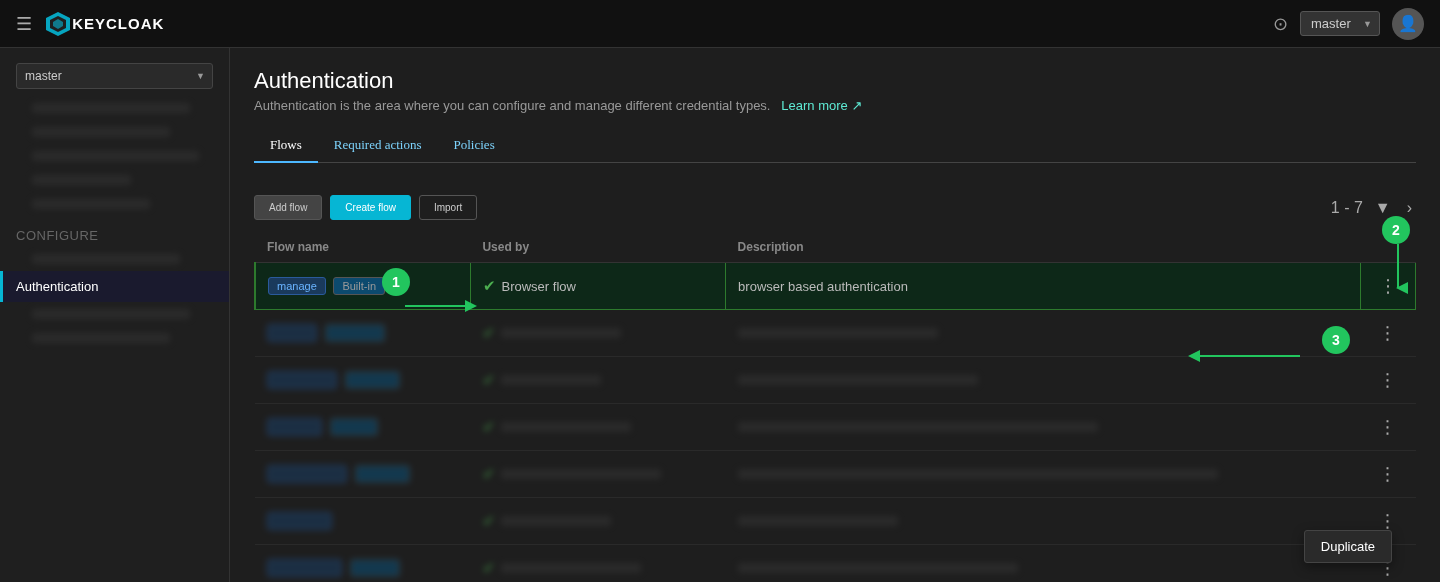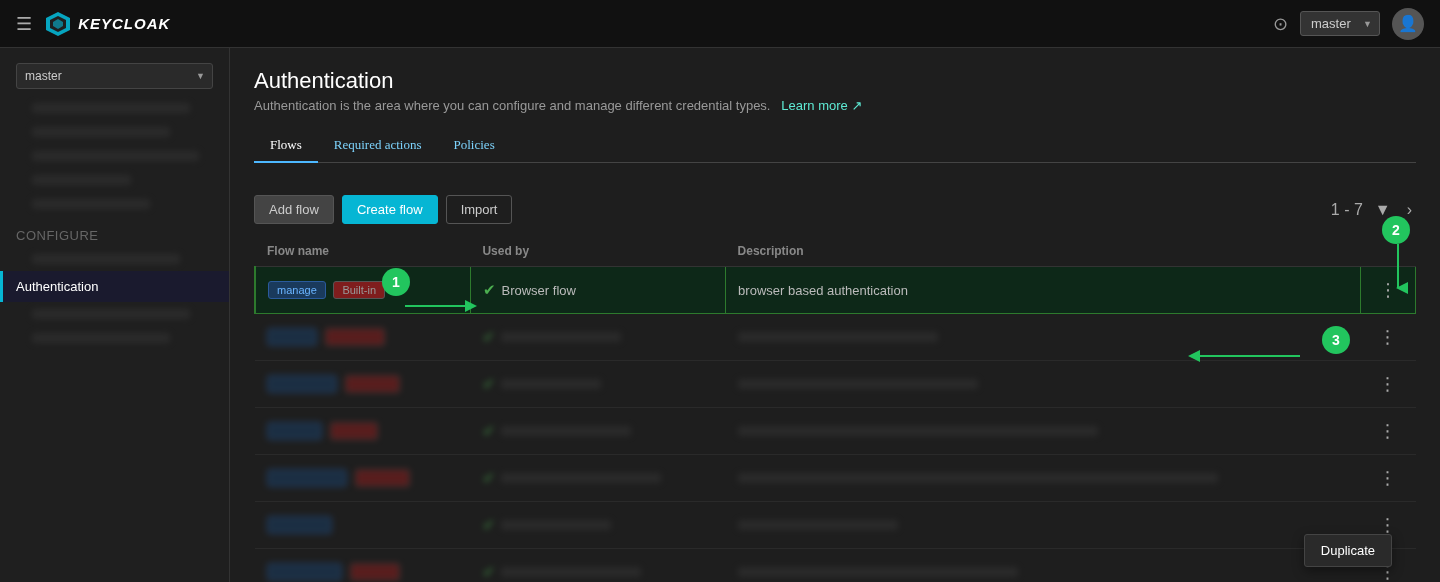--- a/index.html
+++ b/index.html
@@ -23,22 +23,20 @@
       border-bottom: 1px solid #333;
     }
     .navbar-left {
       display: flex;
       align-items: center;
       gap: 12px;
     }
     .navbar-logo {
       display: flex;
       align-items: center;
-      gap: 6px;
-      font-style: italic;
     }
     .logo-icon {
       width: 28px;
       height: 28px;
     }
     .logo-text {
       color: #fff;
       font-size: 15px;
       font-weight: bold;
       letter-spacing: 1px;
@@ -219,21 +217,21 @@
     .toolbar-right {
       display: flex;
       align-items: center;
       gap: 8px;
       font-size: 13px;
       color: #aaa;
     }
     .btn {
       padding: 6px 14px;
       border-radius: 3px;
-      font-size: 13px;
+      font-size: 10px;
       cursor: pointer;
       border: 1px solid transparent;
     }
     .btn-primary {
       background: #06b6d4;
       color: #fff;
       border-color: #06b6d4;
     }
     .btn-outline {
       background: transparent;
@@ -290,21 +288,21 @@
       border-radius: 3px;
       font-size: 11px;
       margin-right: 4px;
     }
     .tag-blue {
       background: #1a3a5c;
       color: #6ab4ff;
       border: 1px solid #2a5a9c;
     }
     .tag-gray {
-      background: #7f1d1d;
+      background: #0c4a6e;
       color: #999;
       border: 1px solid #555;
     }
 
     .used-by-cell {
       display: flex;
       align-items: center;
       gap: 6px;
     }
     .check-icon {

